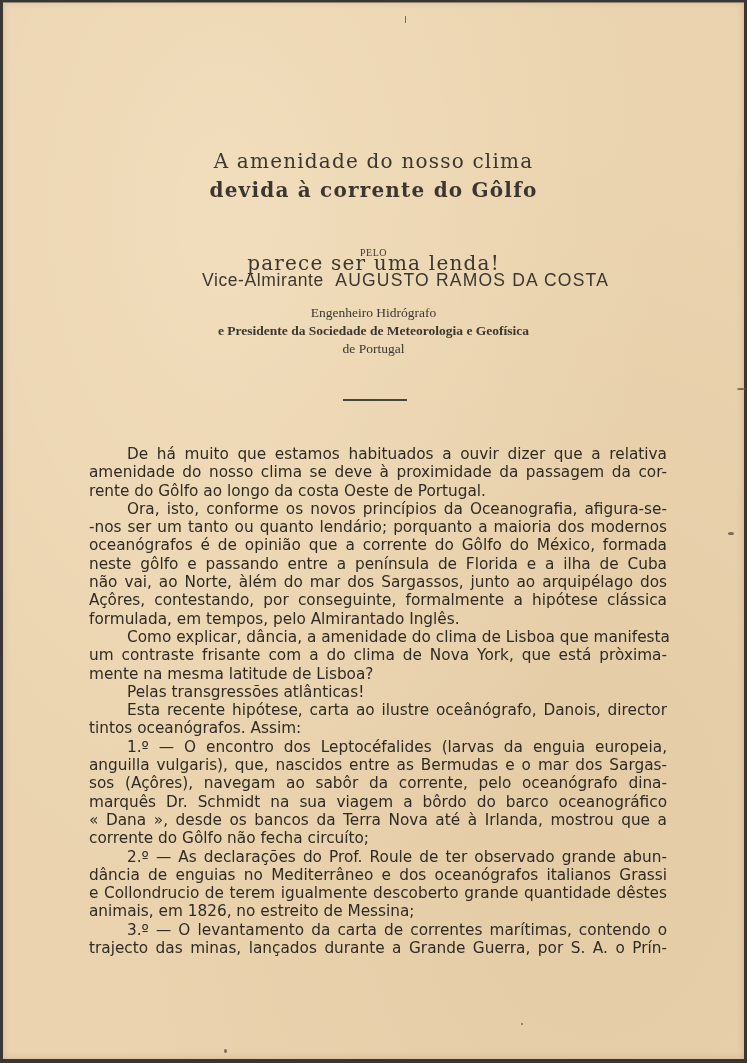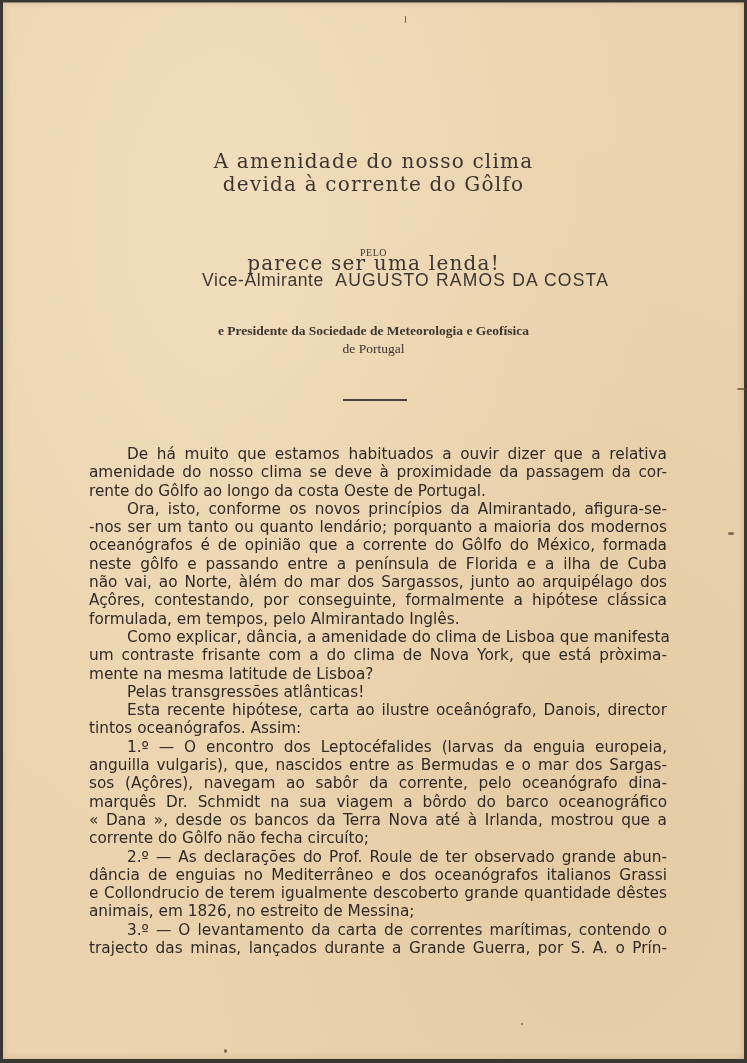--- a/index.html
+++ b/index.html
@@ -35,21 +35,21 @@
     left: 0;
     width: 741px;
     text-align: center;
     font-family: "DejaVu Serif", serif;
     font-size: 20px;
     letter-spacing: 1.2px;
     color: #3c3630;
     line-height: 29px;
   }
   .title.l1 { top: 145px; }
-  .title.l2 { top: 168px; }
+  .title.l2 { top: 174px; font-weight: bold; }
   .title.l3 { top: 205px; margin-top: 42px; }
   .pelo {
     position: absolute;
     top: 245px;
     left: 0; width: 741px;
     text-align: center;
     font-family: "Liberation Serif", serif;
     font-size: 10px;
     letter-spacing: 0.5px;
     color: #3c3630;
@@ -120,30 +120,31 @@
   <div class="title l2">devida à corrente do Gôlfo</div>
   <div class="title l3">parece ser uma lenda!</div>
 
   <div class="pelo">PELO</div>
 
   <div class="author">
     <span>Vice-Almirante</span>
     <span class="name">AUGUSTO RAMOS DA COSTA</span>
   </div>
 
+  <div class="affil a1">Engenheiro Hidrógrafo</div>
   <div class="affil a2">e Presidente da Sociedade de Meteorologia e Geofísica</div>
   <div class="affil a3">de Portugal</div>
 
   <div class="rule"></div>
 
   <div class="body-text" id="body-text">
       <span class="line indent">De há muito que estamos habituados a ouvir dizer que a relativa</span>
       <span class="line">amenidade do nosso clima se deve à proximidade da passagem da cor-</span>
       <span class="line last">rente do Gôlfo ao longo da costa Oeste de Portugal.</span>
-      <span class="line indent">Ora, isto, conforme os novos princípios da Almirantado, afigura-se-</span>
+      <span class="line indent">Ora, isto, conforme os novos princípios da Oceanografia, afigura-se-</span>
       <span class="line">-nos ser um tanto ou quanto lendário; porquanto a maioria dos modernos</span>
       <span class="line">oceanógrafos é de opinião que a corrente do Gôlfo do México, formada</span>
       <span class="line">neste gôlfo e passando entre a península de Florida e a ilha de Cuba</span>
       <span class="line">não vai, ao Norte, àlém do mar dos Sargassos, junto ao arquipélago dos</span>
       <span class="line">Açôres, contestando, por conseguinte, formalmente a hipótese clássica</span>
       <span class="line last">formulada, em tempos, pelo Almirantado Inglês.</span>
       <span class="line indent">Como explicar, dância, a amenidade do clima de Lisboa que manifesta</span>
       <span class="line">um contraste frisante com a do clima de Nova York, que está pròxima-</span>
       <span class="line last">mente na mesma latitude de Lisboa?</span>
       <span class="line indent last">Pelas transgressões atlânticas!</span>

